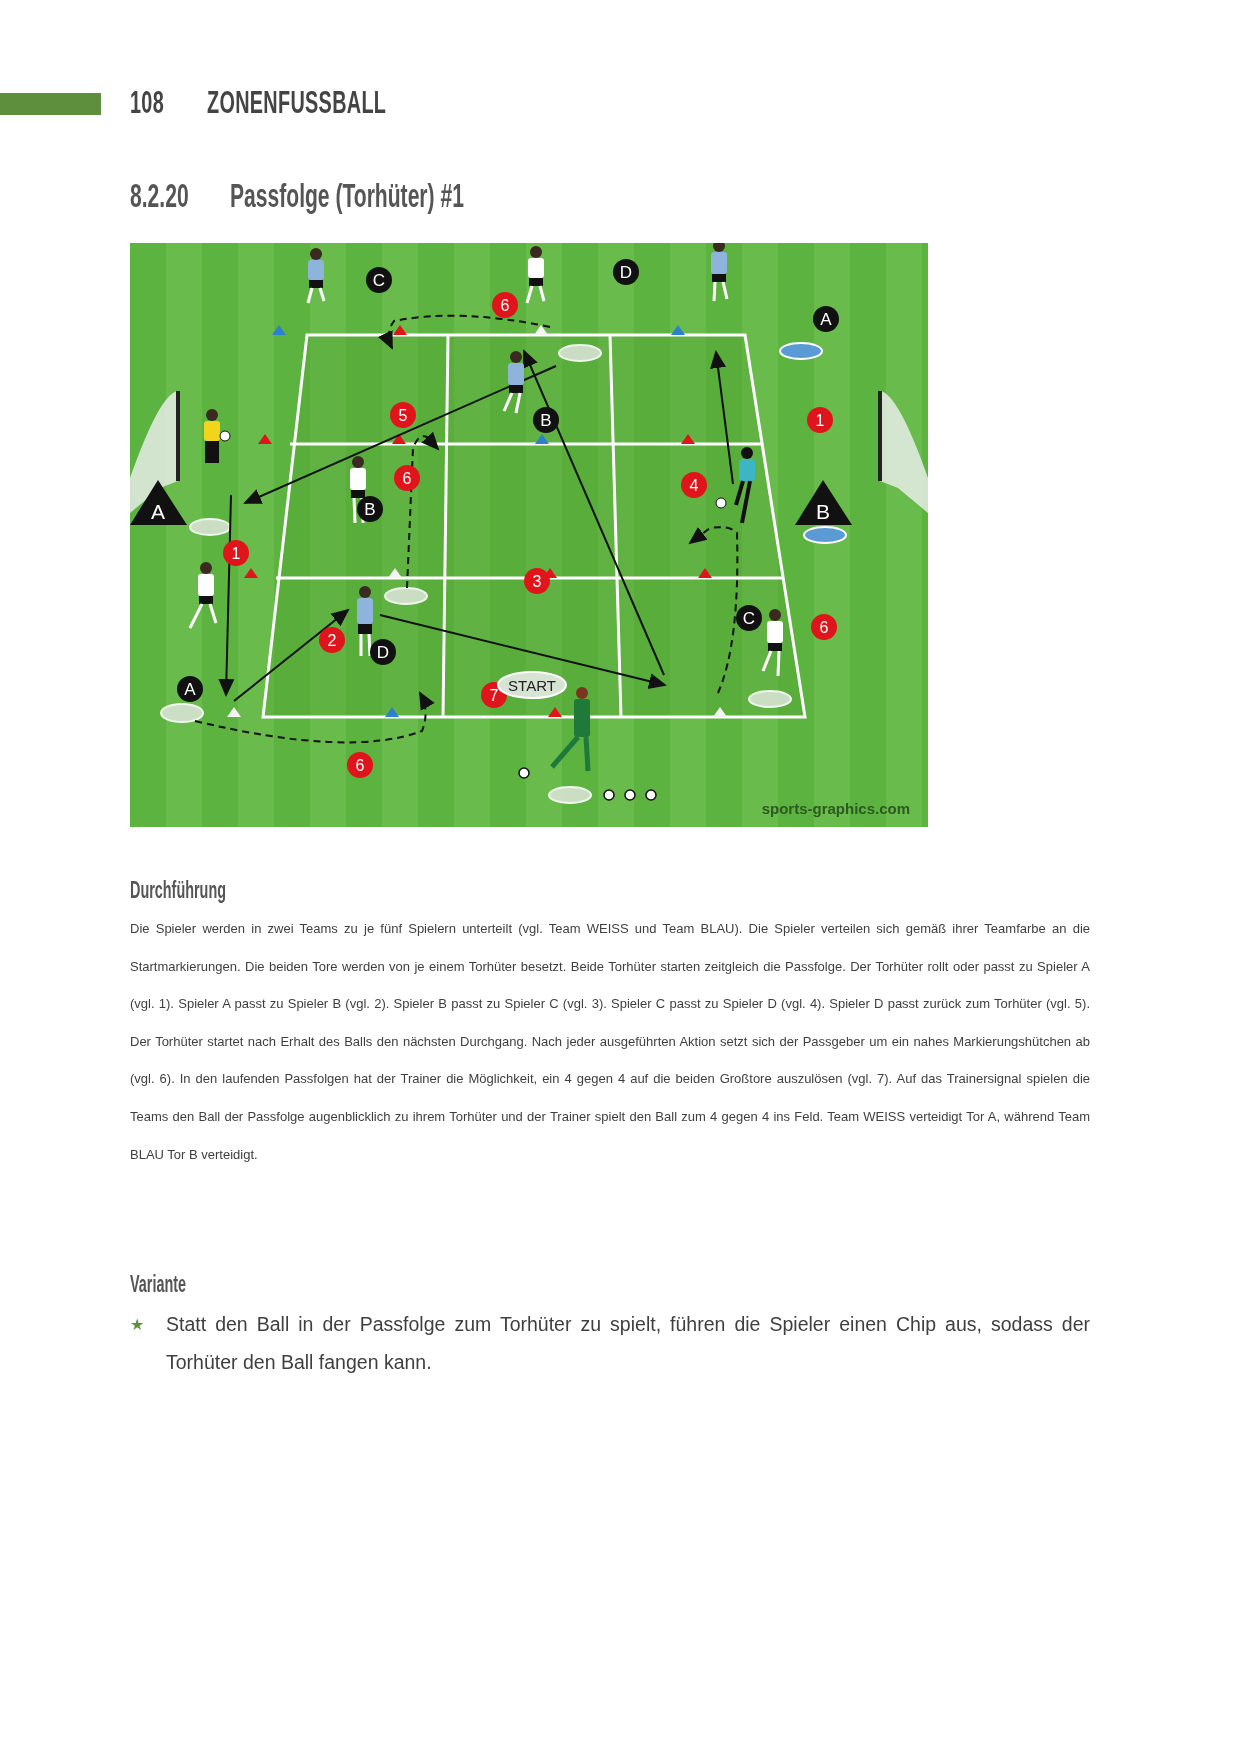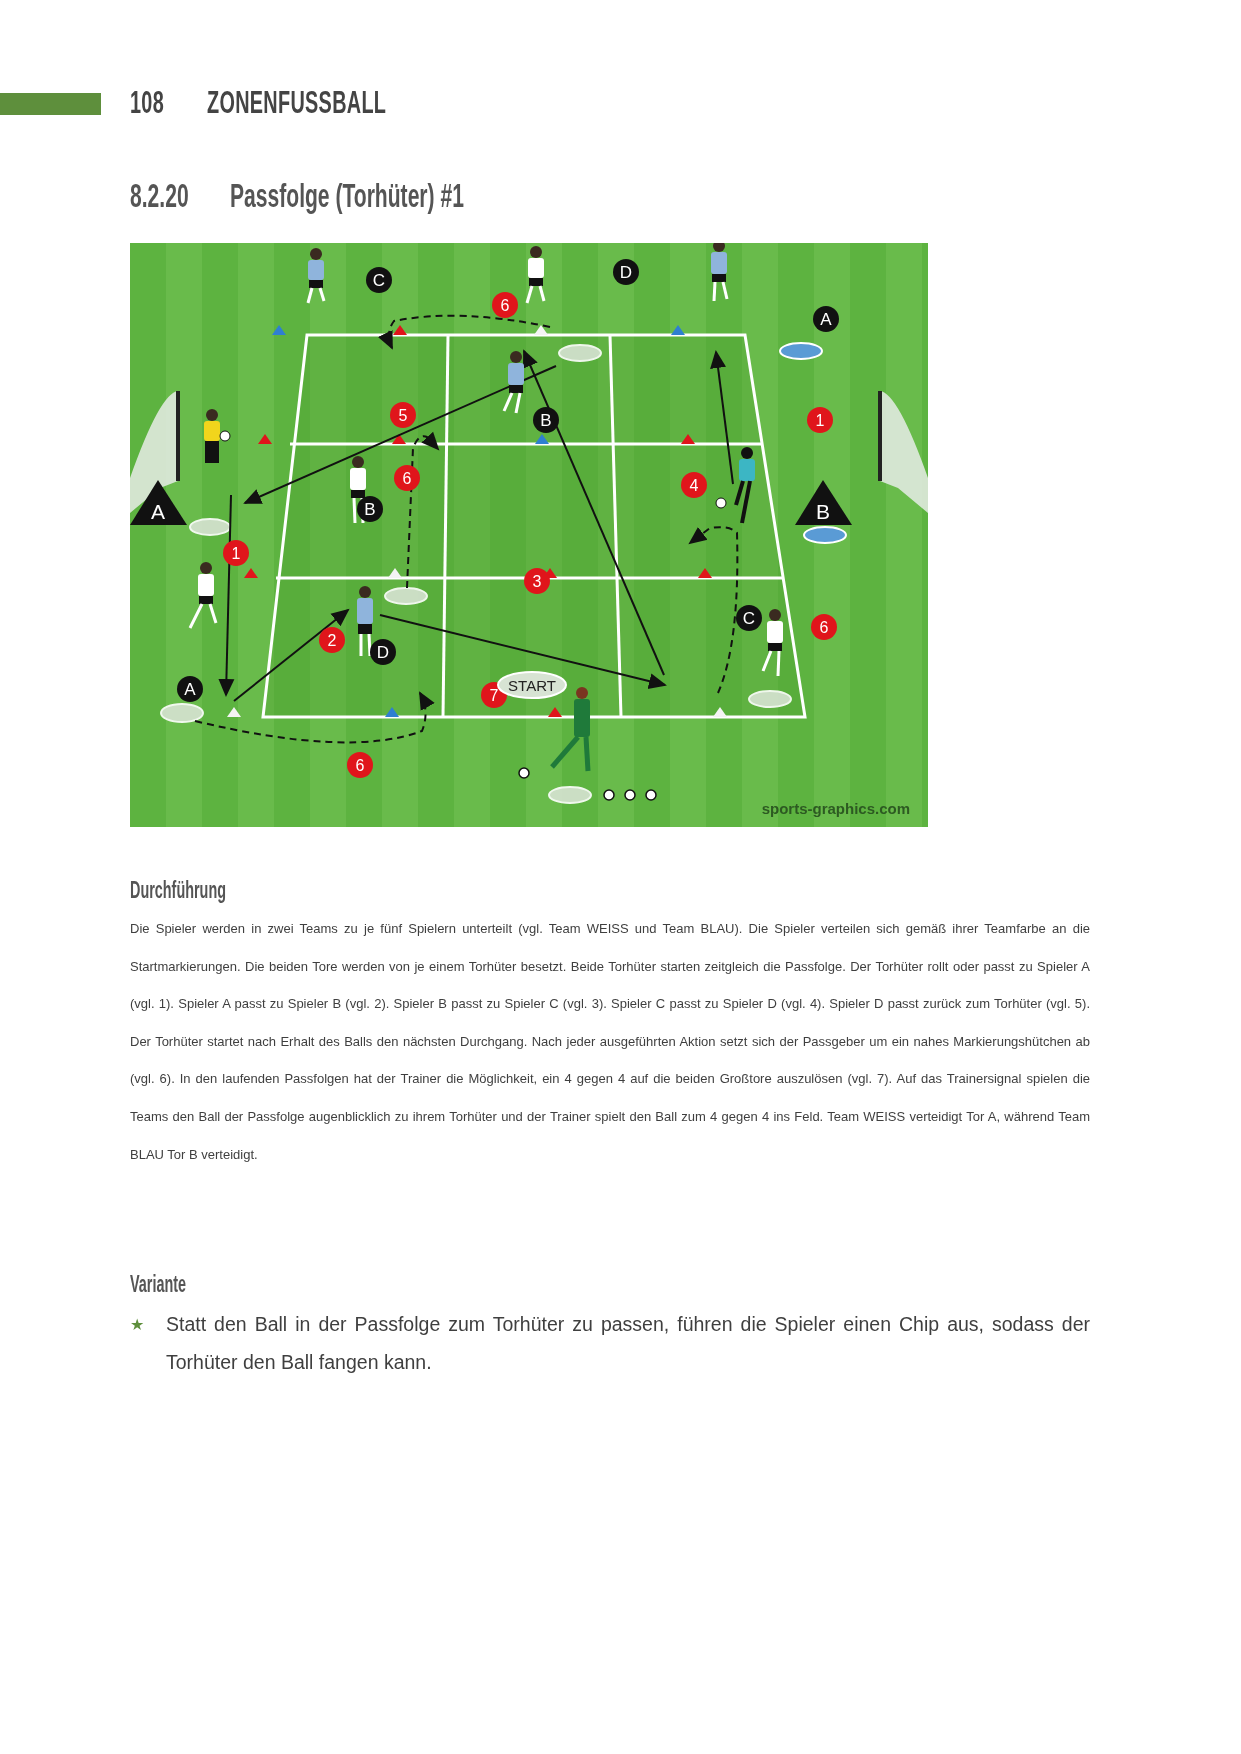--- a/index.html
+++ b/index.html
@@ -293,15 +293,15 @@
 
 <span class="condensed subhead" style="top:876px;">Durchführung</span>
 <div class="body-text" style="top:910px;">
   <p>Die Spieler werden in zwei Teams zu je fünf Spielern unterteilt (vgl. Team WEISS und Team BLAU). Die Spieler verteilen sich gemäß ihrer Teamfarbe an die Startmarkierungen. Die beiden Tore werden von je einem Torhüter besetzt. Beide Torhüter starten zeitgleich die Passfolge. Der Torhüter rollt oder passt zu Spieler A (vgl. 1). Spieler A passt zu Spieler B (vgl. 2). Spieler B passt zu Spieler C (vgl. 3). Spieler C passt zu Spieler D (vgl. 4). Spieler D passt zurück zum Torhüter (vgl. 5). Der Torhüter startet nach Erhalt des Balls den nächsten Durchgang. Nach jeder ausgeführten Aktion setzt sich der Passgeber um ein nahes Markierungshütchen ab (vgl. 6). In den laufenden Passfolgen hat der Trainer die Möglichkeit, ein 4 gegen 4 auf die beiden Großtore auszulösen (vgl. 7). Auf das Trainersignal spielen die Teams den Ball der Passfolge augenblicklich zu ihrem Torhüter und der Trainer spielt den Ball zum 4 gegen 4 ins Feld. Team WEISS verteidigt Tor A, während Team BLAU Tor B verteidigt.</p>
 </div>
 
 <span class="condensed subhead" style="top:1270px;">Variante</span>
 <ul class="bullet-list">
   <li class="bullet-item">
     <span class="bullet-star">★</span>
-    <span>Statt den Ball in der Passfolge zum Torhüter zu passen, führen die Spieler einen Chip aus, sodass der Torhüter den Ball fangen kann.</span>
+    <span>Statt den Ball in der Passfolge zum Torhüter zu spielt, führen die Spieler einen Chip aus, sodass der Torhüter den Ball fangen kann.</span>
   </li>
 </ul>
 
 </body></html>

